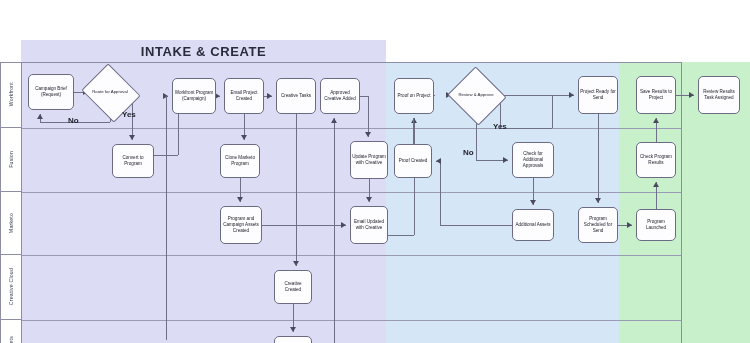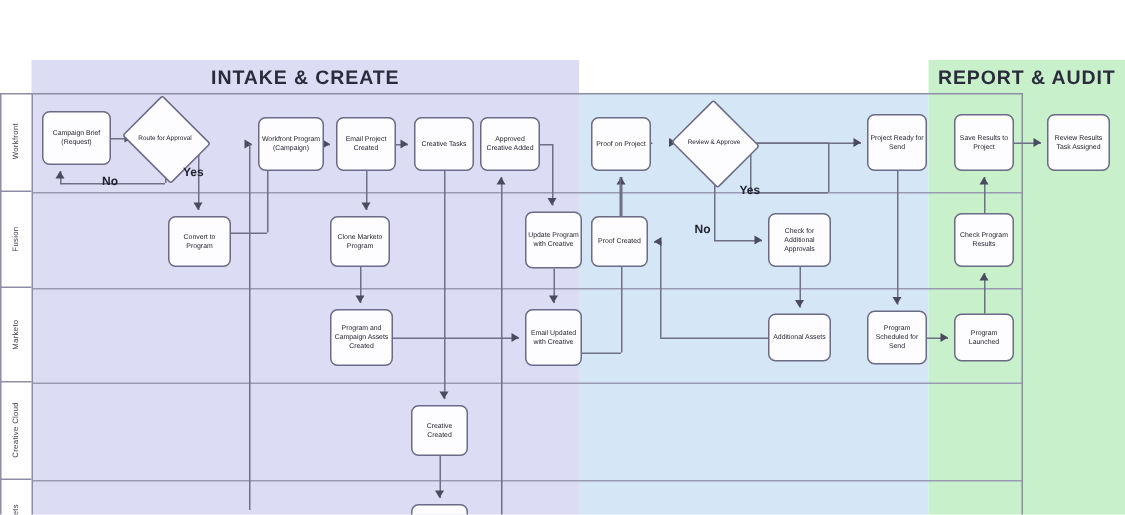--- a/index.html
+++ b/index.html
@@ -40,23 +40,20 @@
 
   .elabel{position:absolute;font-size:8px;font-weight:bold;color:#23232e;}
 </style>
 </head>
 <body>
 
 <div id="stage">
 
   <div class="phase-band" id="band-intake" style="left: 21px; width: 365px; background: rgb(220, 220, 245);">
     <span>INTAKE &amp; CREATE</span>
-  </div>
-  <div class="phase-band" id="band-report" style="left: 619px; width: 131px; background: rgb(200, 240, 203);">
-    <span>REPORT &amp; AUDIT</span>
   </div>
 
   <div class="phase-col" id="col-intake" style="left: 21px; width: 365px; background: rgb(220, 220, 245);"></div>
   <div class="phase-col" id="col-proof" style="left: 386px; width: 233px; background: rgb(213, 230, 247);"></div>
   <div class="phase-col" id="col-report" style="left: 619px; width: 131px; background: rgb(200, 240, 203);"></div>
 
   <div class="lane-sep" id="sep-1" style="top: 88px;"></div>
   <div class="lane-sep" id="sep-2" style="top: 152px;"></div>
   <div class="lane-sep" id="sep-3" style="top: 215px;"></div>
   <div class="lane-sep" id="sep-4" style="top: 280px;"></div>

